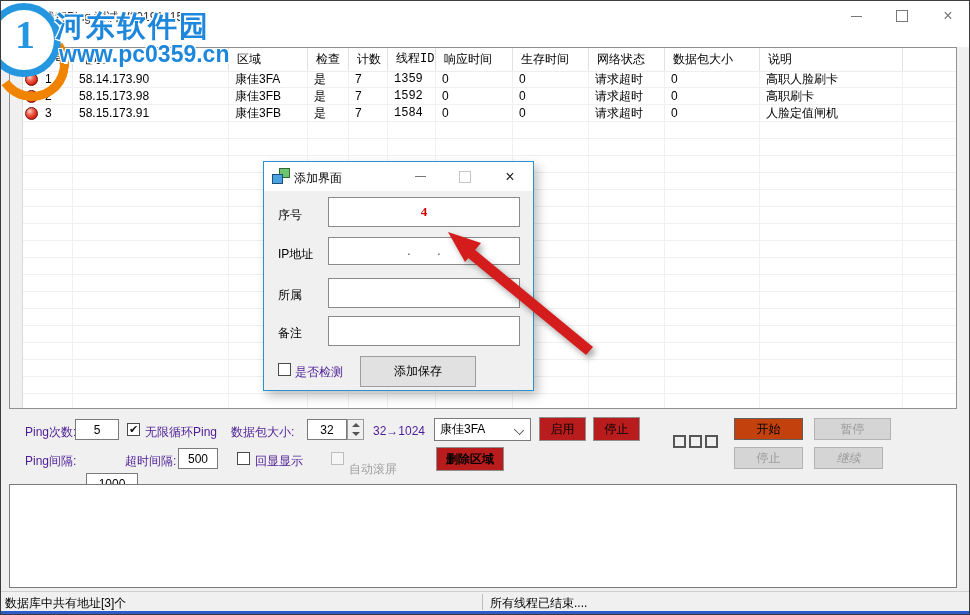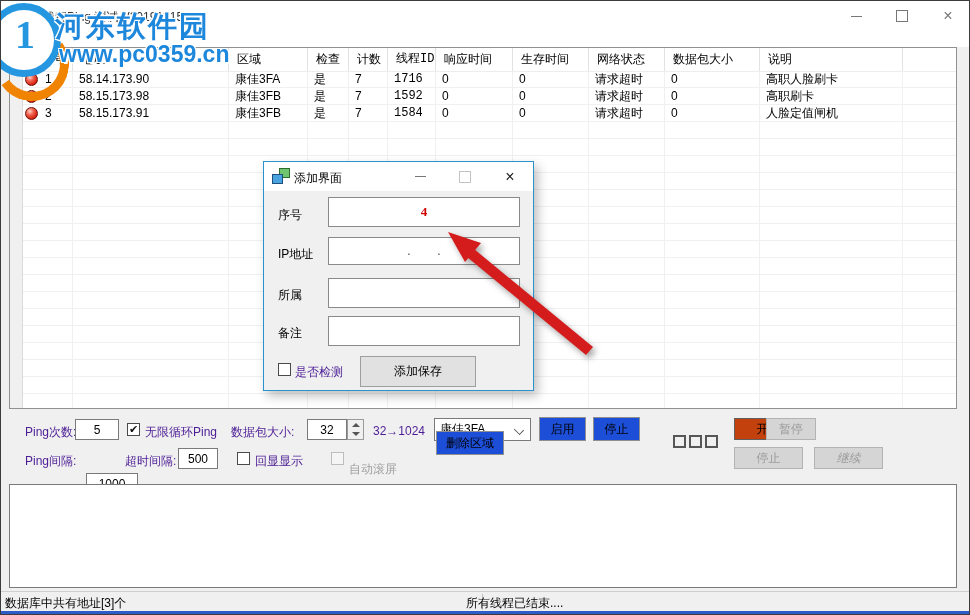--- a/index.html
+++ b/index.html
@@ -33,21 +33,21 @@
   .ball{width:13px;height:13px;border-radius:50%;margin-right:7px;flex:0 0 13px;
     background:radial-gradient(circle at 35% 30%, #ffd2c9 0%, #f0624f 35%, #d92414 70%, #8c1007 100%);
     border:1px solid #6c0e06;box-sizing:border-box;}
   
   .lbl{position:absolute;font-size:12px;color:#4c1d95;white-space:nowrap;}
   .tbox{position:absolute;background:#fff;border:1px solid #7a7a7a;box-sizing:border-box;font-size:12px;
     display:flex;align-items:center;justify-content:center;color:#000;}
   .cb{position:absolute;width:13px;height:13px;background:#fff;border:1px solid #4a4a4a;box-sizing:border-box;font-size:11px;line-height:11px;text-align:center;color:#111;}
   .cb.disabled{border-color:#bdbdbd;background:#f5f5f5;}
   .lbl.disabled{color:#a0a0a0;margin-top:8px;}
-  .btn{position:absolute;background:#1d4ed8;border:1px solid #8f8f8f;box-sizing:border-box;font-size:12px;color:#000;
+  .btn{position:absolute;background:#b91c1c;border:1px solid #8f8f8f;box-sizing:border-box;font-size:12px;color:#000;
     display:flex;align-items:center;justify-content:center;white-space:nowrap;}
   .btn.primary{background:#c2410c;border-color:#5f5f5f;}
   .btn.disabled{background:#d5d5d5;border-color:#b3b3b3;color:#9b9b9b;}
   .spin{position:absolute;width:17px;height:21px;border:1px solid #9a9a9a;box-sizing:border-box;background:#f0f0f0;display:flex;flex-direction:column;}
   .spin span{flex:1;display:flex;align-items:center;justify-content:center;}
   .tri-up{width:0;height:0;border-left:4px solid transparent;border-right:4px solid transparent;border-bottom:4px solid #555;}
   .tri-dn{width:0;height:0;border-left:4px solid transparent;border-right:4px solid transparent;border-top:4px solid #555;}
   .combo{position:absolute;background:#fff;border:1px solid #7a7a7a;box-sizing:border-box;font-size:12px;display:flex;align-items:center;padding-left:5px;}
   .chev{position:absolute;right:7px;top:7px;width:7px;height:7px;border-right:1px solid #555;border-bottom:1px solid #555;transform:rotate(45deg) scaleY(0.8);}
   .sq{position:absolute;width:13px;height:13px;border:2px solid #565656;box-sizing:border-box;background:#f0f0f0;}
@@ -124,21 +124,21 @@
     <div class="tbody">
         <div class="trow">
           <div class="cell c0">
             <span class="ball"></span>
             <span>1</span>
           </div>
           <div class="cell c1">58.14.173.90</div>
           <div class="cell c2">康佳3FA</div>
           <div class="cell c3">是</div>
           <div class="cell c4">7</div>
-          <div class="cell c5">1716</div>
+          <div class="cell c5">1359</div>
           <div class="cell c6">0</div>
           <div class="cell c7">0</div>
           <div class="cell c8">请求超时</div>
           <div class="cell c9">0</div>
           <div class="cell c10">高职人脸刷卡</div>
           <div class="cell cf"></div>
         </div>
         <div class="trow">
           <div class="cell c0">
             <span class="ball"></span>
@@ -438,38 +438,38 @@
     <div class="btn" style="left:592px;top:416px;width:47px;height:24px;">停止</div>
 
     <div class="lbl" style="left:24px;top:452px;">Ping间隔:</div>
     <div class="tbox" style="left:74px;top:472px;width:52px;height:21px;margin-left:11px;">1000</div>
     <div class="lbl" style="left:124px;top:452px;">超时间隔:</div>
     <div class="tbox" style="left:177px;top:447px;width:40px;height:21px;">500</div>
     <div class="cb" style="left:236px;top:451px;"></div>
     <div class="lbl" style="left:254px;top:452px;">回显显示</div>
     <div class="cb disabled" style="left:330px;top:451px;"></div>
     <div class="lbl disabled" style="left:348px;top:452px;">自动滚屏</div>
-    <div class="btn" style="left:435px;top:430px;width:68px;height:24px;">删除区域</div>
+    <div class="btn" style="left:435px;top:446px;width:68px;height:24px;font-weight:bold;">删除区域</div>
 
     <div class="sq" style="left:672px;top:434px;"></div>
     <div class="sq" style="left:688px;top:434px;"></div>
     <div class="sq" style="left:704px;top:434px;"></div>
 
     <div class="btn primary" style="left:733px;top:417px;width:69px;height:22px;">开始</div>
-    <div class="btn disabled" style="left:765px;top:417px;width:50px;height:22px;">暂停</div>
+    <div class="btn disabled" style="left:813px;top:417px;width:77px;height:22px;">暂停</div>
     <div class="btn disabled" style="left:733px;top:446px;width:69px;height:22px;">停止</div>
     <div class="btn disabled" style="left:813px;top:446px;width:69px;height:22px;font-style:italic;">继续</div>
   </div>
 
   <div class="logbox"></div>
 
   <div class="statusbar">
     <div class="status-txt" style="left:4px;">数据库中共有地址[3]个</div>
     <div class="status-div"></div>
-    <div class="status-txt" style="left:465px;">所有线程已结束....</div>
+    <div class="status-txt" style="left:489px;">所有线程已结束....</div>
   </div>
   <div class="bottom-strip"></div>
 
   <div class="dialog">
     <div class="dlg-titlebar">
       <div class="pcicon" style="left:8px;top:6px;">
         <div class="m-back"></div>
         <div class="m-front"></div>
       </div>
       <div class="dlg-title">添加界面</div>

